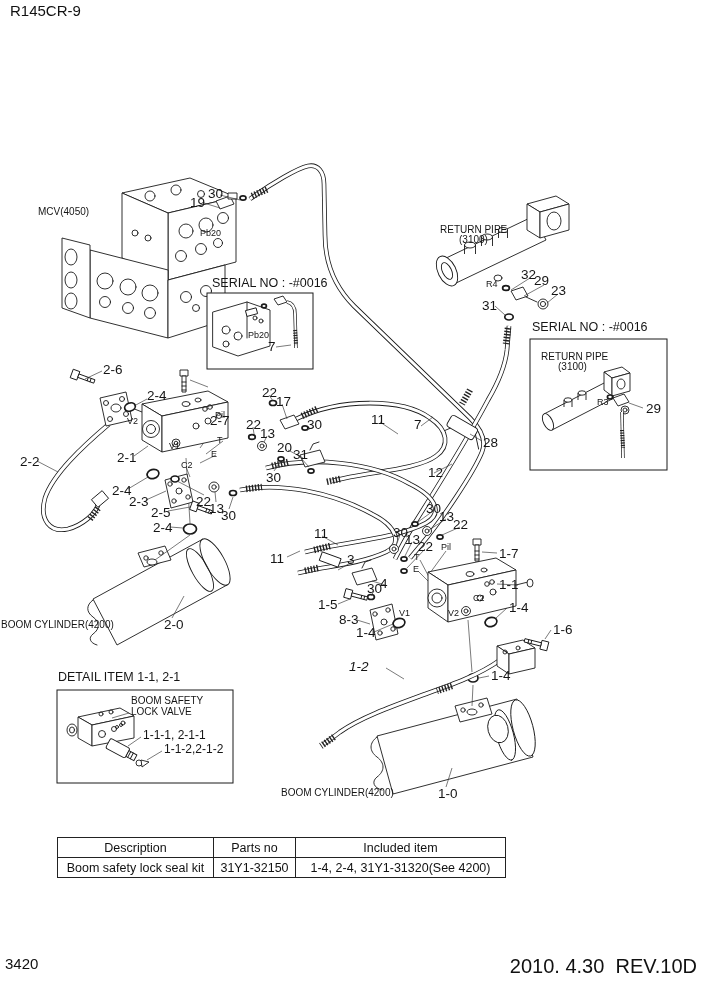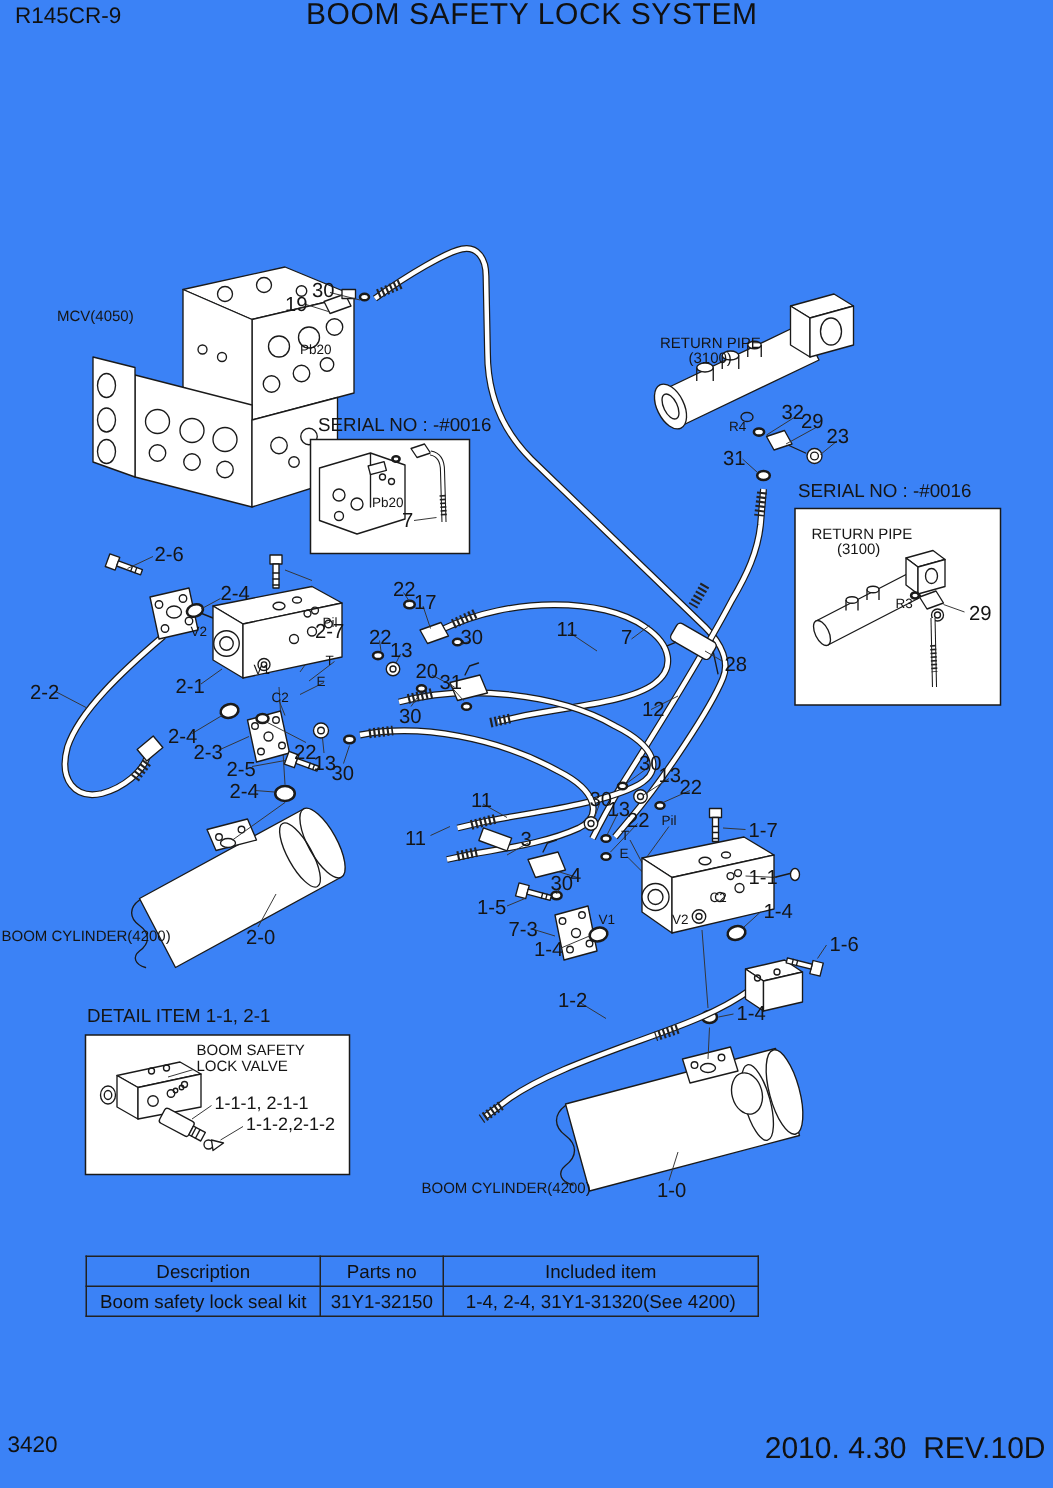--- a/index.html
+++ b/index.html
@@ -1,16 +1,16 @@
 <!DOCTYPE html>
 <html><head>
 <meta charset="utf-8">
 <style>
   html,body{margin:0;padding:0;background:#e8e8e8;}
-  .page{position:relative;width:702px;height:992px;background:#3b82f6;margin:0 auto;
+  .page{position:relative;width:702px;height:992px;background:#ffffff;margin:0 auto;
         font-family:"Liberation Sans",sans-serif;color:#111;overflow:hidden;}
   .abs{position:absolute;line-height:1.05;white-space:pre;}
   .model{left:10px;top:3px;font-size:15px;}
   .title{left:204px;top:0px;font-size:20px;letter-spacing:.4px;}
   .pageno{left:5px;top:956px;font-size:15px;}
   .rev{right:5px;top:956px;font-size:20px;}
   svg.art{position:absolute;left:0;top:0;}
   #callout-layer{position:absolute;left:0;top:0;width:702px;height:992px;pointer-events:none;}
   .co{position:absolute;font-size:13.5px;line-height:1;white-space:pre;color:#151515;}
   
@@ -31,21 +31,20 @@
   .parts-table td,.parts-table th{border:1px solid #222;text-align:center;
                font-weight:400;padding:0 6px;height:19px;white-space:nowrap;}
   .c1{width:143px;} .c2{width:69px;} .c3{width:197px;}
 </style>
 </head>
 <body>
 
 <div class="page">
 
   <span class="abs model">R145CR-9</span>
-  <span class="abs title">BOOM SAFETY LOCK SYSTEM</span>
 
   <svg class="art" width="702" height="992" viewBox="0 0 702 992">
 
     <g>
       <polygon class="lnf" points="93,599 203,539 227,585 117,645"></polygon>
       <ellipse class="lnf" cx="215" cy="562" rx="26" ry="9.5" transform="rotate(61 215 562)"></ellipse>
       <ellipse class="ln" cx="200" cy="570" rx="24" ry="8" transform="rotate(61 200 570)"></ellipse>
       <path class="ln" d="M93,600 c-7,5 -7,12 0,17 c7,5 7,12 0,17 c-5,4 -3,9 4,11"></path>
       <polygon class="lnf" points="138,553 165,546 171,560 144,567"></polygon>
       <circle class="ln" cx="146" cy="558" r="2.2"></circle>
@@ -505,31 +504,31 @@
       <span class="co" style="left: 418px; top: 540px;">22</span>
       <span class="co" style="left: 441px; top: 543px; font-size: 9px;">Pil</span>
       <span class="co" style="left: 414px; top: 553px; font-size: 9px;">T</span>
       <span class="co" style="left: 413px; top: 565px; font-size: 9px;">E</span>
       <span class="co" style="left: 314px; top: 527px;">11</span>
       <span class="co" style="left: 270px; top: 552px;">11</span>
       <span class="co" style="left: 347px; top: 553px;">3</span>
       <span class="co" style="left: 380px; top: 577px;">4</span>
       <span class="co" style="left: 367px; top: 582px;">30</span>
       <span class="co" style="left: 318px; top: 598px;">1-5</span>
-      <span class="co" style="left: 339px; top: 613px;">7-3</span>
+      <span class="co" style="left: 339px; top: 613px;">8-3</span>
       <span class="co" style="left: 356px; top: 626px;">1-4</span>
       <span class="co" style="left: 399px; top: 609px; font-size: 9px;">V1</span>
       <span class="co" style="left: 448px; top: 609px; font-size: 9px;">V2</span>
       <span class="co" style="left: 473px; top: 594px; font-size: 9px;">C2</span>
       <span class="co" style="left: 499px; top: 547px;">1-7</span>
       <span class="co" style="left: 499px; top: 578px;">1-1</span>
       <span class="co" style="left: 509px; top: 601px;">1-4</span>
       <span class="co" style="left: 553px; top: 623px;">1-6</span>
       <span class="co" style="left: 491px; top: 669px;">1-4</span>
-      <span class="co" style="left: 372px; top: 660px;">1-2</span>
+      <span class="co" style="left: 349px; top: 660px; font-style: italic;">1-2</span>
       <span class="co" style="left: 164px; top: 618px;">2-0</span>
       <span class="co" style="left: 1px; top: 620px; font-size: 10px;">BOOM CYLINDER(4200)</span>
       <span class="co" style="left: 281px; top: 788px; font-size: 10px;">BOOM CYLINDER(4200)</span>
       <span class="co" style="left: 438px; top: 787px;">1-0</span>
       <span class="co" style="left: 58px; top: 671px; font-size: 12.5px;">DETAIL ITEM 1-1, 2-1</span>
       <span class="co" style="left: 131px; top: 696px; font-size: 10px;">BOOM SAFETY</span>
       <span class="co" style="left: 131px; top: 707px; font-size: 10px;">LOCK VALVE</span>
       <span class="co" style="left: 143px; top: 729px; font-size: 12px;">1-1-1, 2-1-1</span>
       <span class="co" style="left: 164px; top: 743px; font-size: 12px;">1-1-2,2-1-2</span>
     </div>

